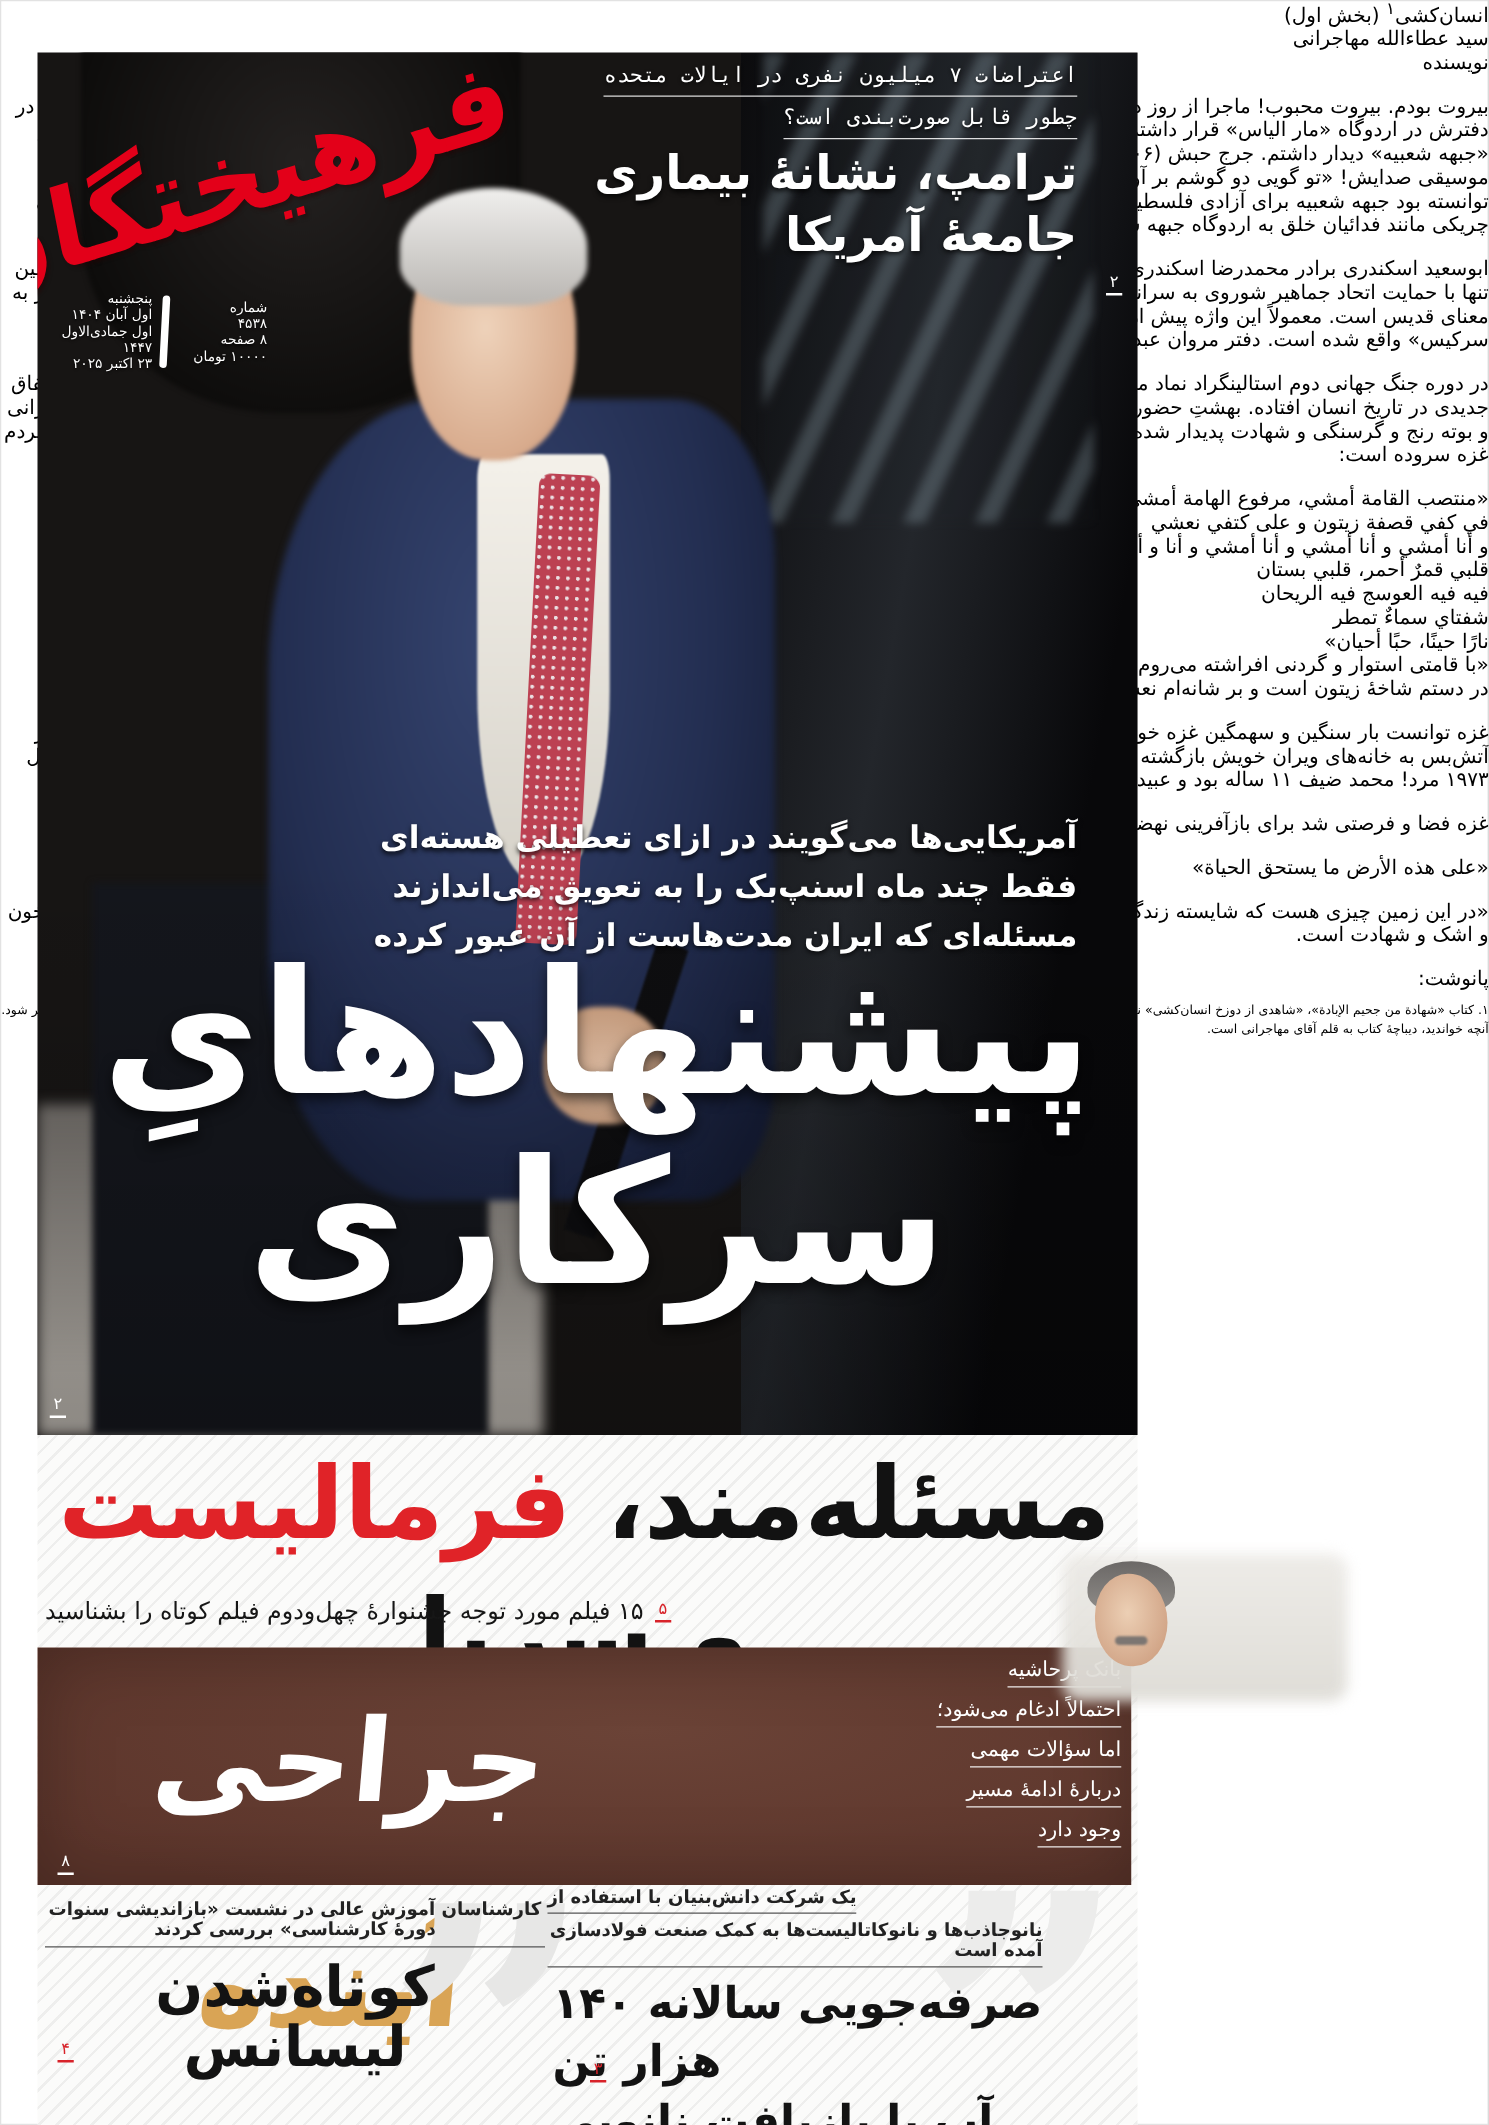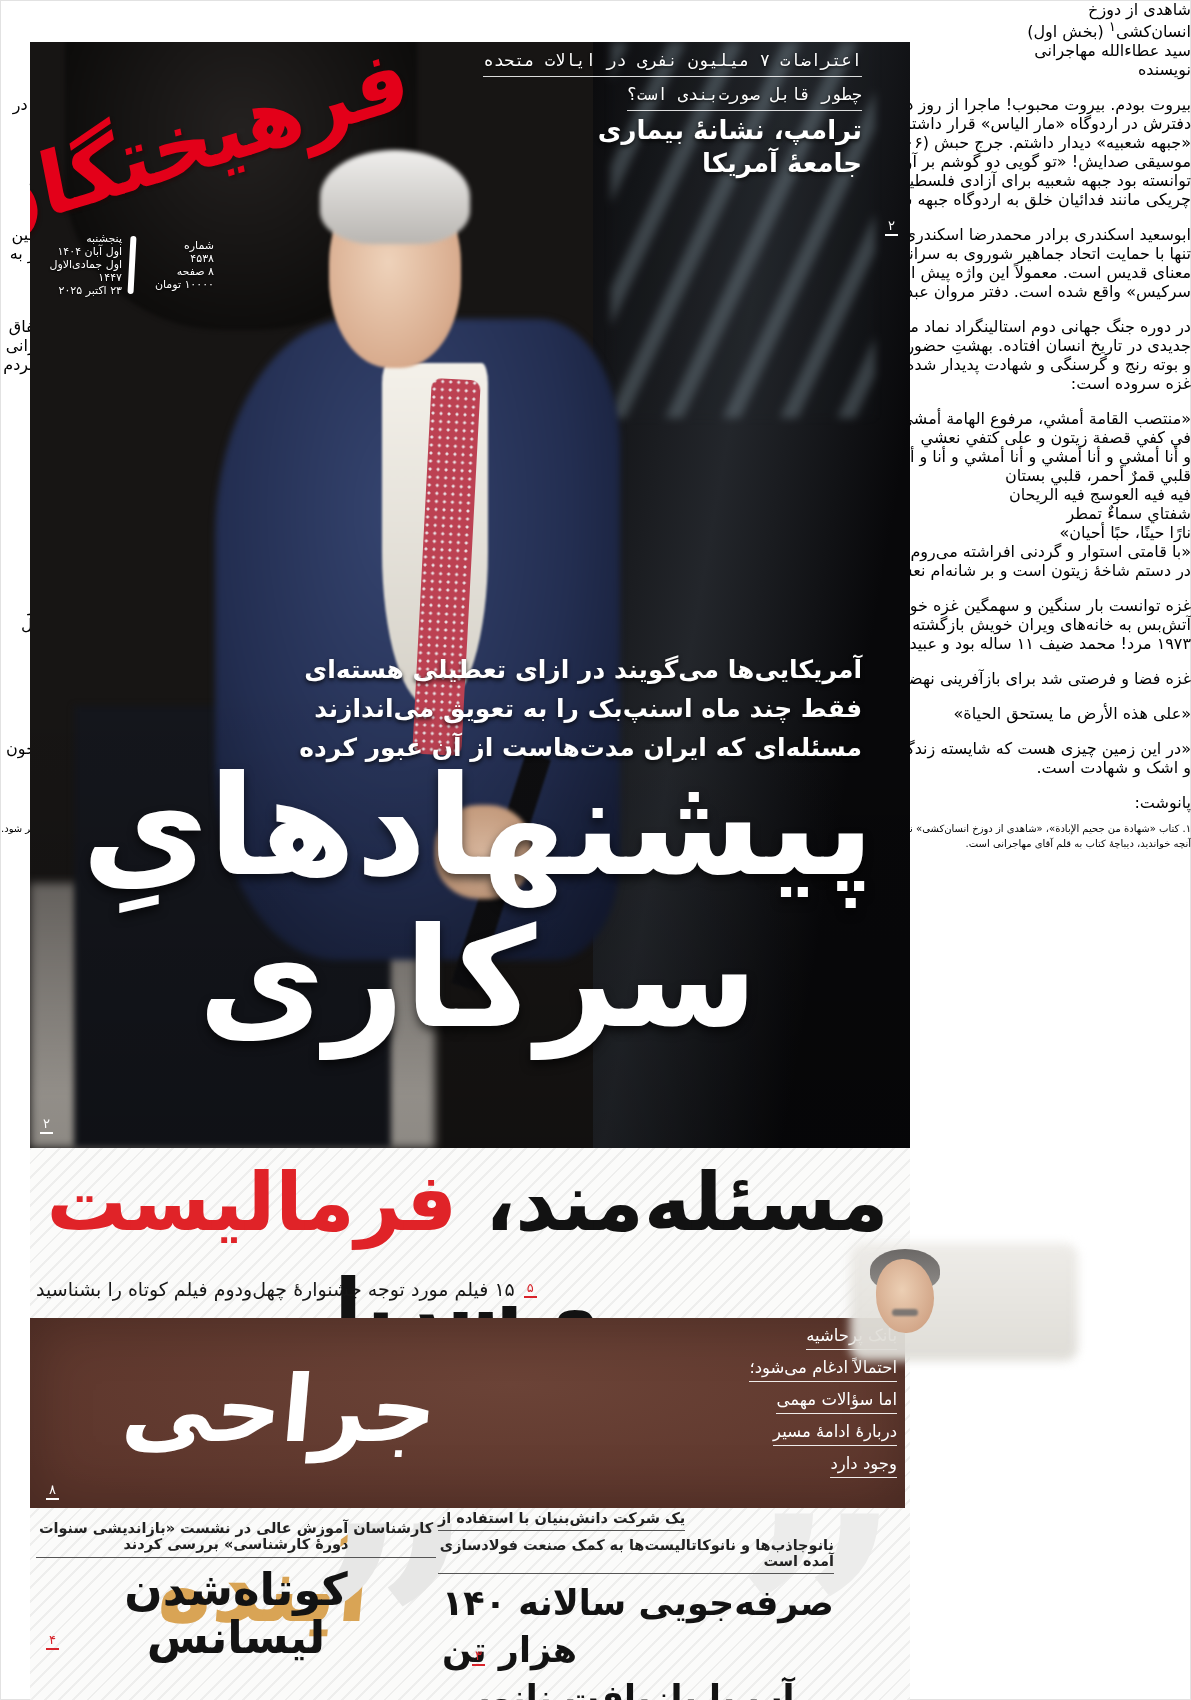--- a/index.html
+++ b/index.html
@@ -44,21 +44,21 @@
   .issuecol{width:72px;text-align:right;font-size:11px;line-height:13px;}
   .issuecol .sp{letter-spacing:6px;}
   .datestroke{width:6px;height:58px;background:#fff;border-radius:3px;margin:0 7px;transform:rotate(3deg);}
   .datecol{width:84px;text-align:right;font-size:11px;line-height:13px;}
   
   .topkicker{position:absolute;right:48px;top:8px;color:#fff;text-align:right;font-size:17px;font-weight:500;
         text-shadow:0 1px 3px rgba(0,0,0,.8);}
   .topkicker div{width:fit-content;margin-left:auto;margin-right:0;border-bottom:1px solid rgba(255,255,255,.85);
         padding-bottom:5px;margin-bottom:7px;font-family:Liberation Mono, monospace;}
   .topheadline{position:absolute;right:48px;top:72px;color:#fff;text-align:right;font-weight:bold;
-        font-size:26px;line-height:1.28;text-shadow:0 2px 4px rgba(0,0,0,.75);}
+        font-size:38px;line-height:1.28;text-shadow:0 2px 4px rgba(0,0,0,.75);}
   .pagenum-w{color:#fff;font-size:13px;border-bottom:2px solid #fff;padding:0 3px 1px;width:fit-content;
         text-shadow:none;}
   .top-p2{position:absolute;right:12px;top:176px;}
   
   .dek{position:absolute;right:48px;top:608px;color:#fff;text-align:right;font-weight:bold;
         font-size:25px;line-height:39px;text-shadow:0 2px 4px rgba(0,0,0,.8);}
   .mega{position:absolute;left:0;right:0;top:716px;text-align:center;color:#fff;font-weight:bold;
         text-shadow:0 5px 10px rgba(0,0,0,.6);line-height:1;padding-left:16px;}
   .mega .l1{font-size:138px;letter-spacing:-3px;}
   .mega .l2{font-size:138px;margin-top:14px;letter-spacing:-2px;}
@@ -267,21 +267,20 @@
     <div class="mfist"></div>
     <div class="mbooks"></div>
     <div class="mhandL"></div>
     <div class="mhair"></div>
     <div class="mhead"></div>
     <div class="mmust"></div>
   </div>
 
   <div class="col colA">
     <div class="ctitle">
-      <div>شاهدی از دوزخ</div>
       <div>
         <span>انسان‌کشی</span><sup>۱</sup>
         <span class="note">(بخش اول)</span>
       </div>
     </div>
     <div class="author">
       <div class="aband"></div>
       <div class="atick"></div>
       <div class="aname">سید عطاءالله مهاجرانی</div>
       <div class="arole">نویسنده</div>

